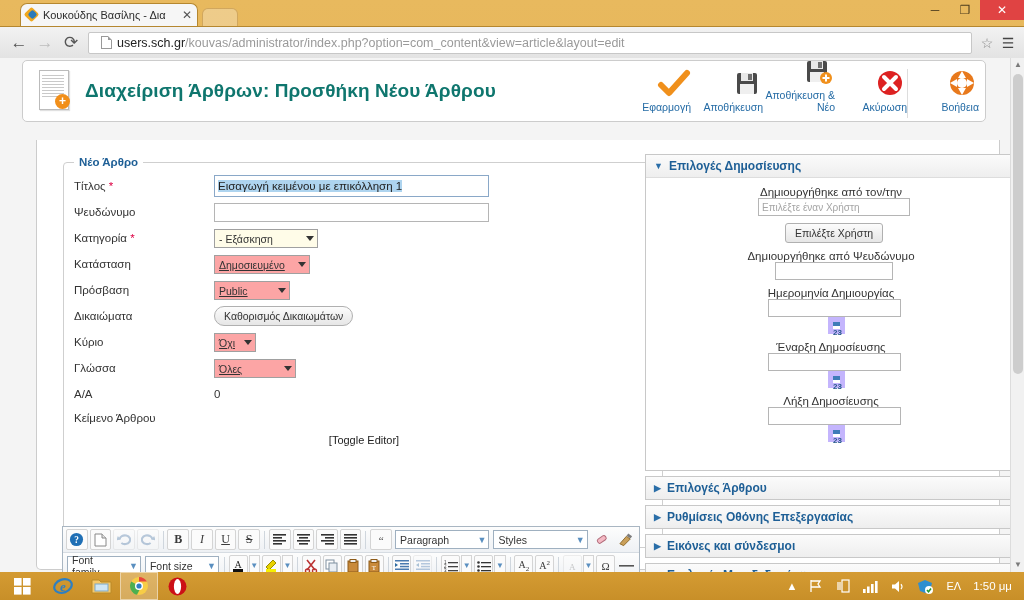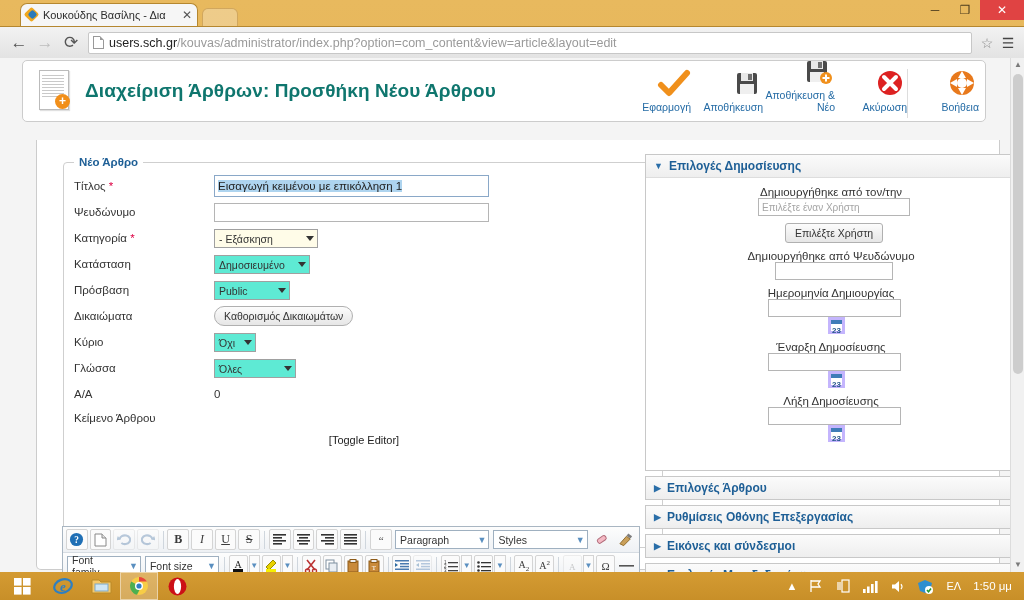--- a/index.html
+++ b/index.html
@@ -56,21 +56,21 @@
     background: linear-gradient(#f2f2f2,#e3e3e3);
     border-top: 1px solid #b5872f;
     display: flex; align-items: center; padding: 0 6px;
   }
   .navicon { width: 26px; height: 26px; display:flex; align-items:center; justify-content:center;
      color:#555; font-size: 17px; }
   .navicon.fwd { color: #bdbdbd; }
   .omnibox {
     flex: 1 1 auto; height: 22px; margin: 0 4px;
     background: #fff; border: 1px solid #c7c7c7; border-radius: 2px;
-    display: flex; align-items: center; padding: 0 4px;
+    display: flex; align-items: center; padding: 0 12px;
     font-size: 12.5px; color: #9a9a9a;
   }
   .omni-doc { width: 11px; height: 13px; border:1px solid #999; background:#fff;
      margin-right: 5px; flex:0 0 11px; position: relative;}
   .omni-doc:after{content:"";position:absolute;right:-1px;top:-1px;border-width:0 4px 4px 0;
      border-style:solid;border-color:#fff #fff #999 #999;}
   .omni-strong { color: #222; }
   .star { width: 22px; text-align:center; color:#8a8a8a; font-size: 14px;}
   .menu3 { width: 20px; text-align:center; color:#444; font-size:14px; line-height:1;}
   
@@ -114,21 +114,21 @@
   fieldset.nf > legend { font-size: 11.5px; color: #1e5f96; font-weight: bold; padding: 0 5px; }
   .frow { display: flex; align-items: center; height: 24px; margin-bottom: 2px; }
   .flabel { width: 140px; font-size: 11.5px; color: #333; }
   .req { color: #d04; }
   .txtin { height: 19px; border: 1px solid #b5b5b5; background: #fff; font-size: 11.5px;
      padding: 0 3px; color: #222; line-height: 18px; }
   .txtin.title { width: 275px; height: 22px; line-height: 21px; border-color:#8aa8c8;}
   .sel { height: 19px; border: 1px solid #a0a0a0; background: #fffce8;
      font-size: 10.5px; padding: 0 14px 0 4px; color: #333; line-height: 18px;
      position: relative; display:inline-block; }
-  .sel.white { background: #5eead4; }
+  .sel.white { background: #fca5a5; text-decoration: underline; }
   .sel .arrow { position: absolute; right: 3px; top: 6px;
      border-left:4px solid transparent; border-right:4px solid transparent; border-top:5px solid #333;}
   .btn3d { font-size: 10.5px; padding: 3px 9px; border: 1px solid #b0b0b0; border-radius: 10px;
      background: linear-gradient(#fcfcfc,#e6e6e6); color: #333; }
   .sel-text { background: #aed4ef; }
   .plain { font-size: 11.5px; color: #333; }
   .kaimeno { font-size: 11.5px; color: #333; margin: 6px 0 0 0; }
   .toggle { font-size: 11px; color: #222; margin: 10px 0 4px 2px; text-align: center; }
   
   .editor { position: absolute; left: 62px; top: 468px; width: 578px; border:1px solid #a9b6c2;
@@ -152,21 +152,21 @@
   .slider-head { background: linear-gradient(#fbfbfb,#eeeeee); border-bottom: 1px solid #ddd;
      padding: 4px 8px; font-size: 12px; color: #1e5f96; font-weight: bold; display:flex; align-items:center;}
   .slider-head.closed { border-bottom: none; }
   .tri { margin-right: 6px; color: #2a6ea8; font-size: 9px; }
   .slider-body { padding: 8px 10px 12px 10px; }
   .prow { display: flex; align-items: center; margin-bottom: 7px; flex-direction: column; }
   .plabel { font-size: 11.5px; color: #333; margin-right: 6px; }
   .pin { height: 18px; border: 1px solid #b5b5b5; background:#fff; font-size: 10px;
      color:#a5a5a5; padding: 0 3px; line-height: 17px;}
   .cal { width: 17px; height: 17px; margin-left: 5px; background: #fff;
-     border: 3px solid #c4b5fd; font-size: 8px; color: #26578c; text-align:center;
+     border: 5px solid #c4b5fd; font-size: 8px; color: #26578c; text-align:center;
      line-height: 12px; font-weight: bold; position: relative; padding-top: 5px;}
   .cal:before { content:""; position:absolute; left:0; top:0; right:0; height:4px; background:#3f7cb8;}
   
   .vscroll { position: absolute; right: 0; top: 58px; width: 14px; height: 514px;
      background: #f1f1f1; border-left: 1px solid #dcdcdc; }
   .vthumb { position: absolute; left: 2px; top: 16px; width: 10px; height: 300px;
      background: #cdcdcd; border-radius: 5px; }
   .vs-up, .vs-dn { position:absolute; left:0; width:14px; height:14px; color:#7a7a7a;
      font-size: 8px; text-align:center; line-height:14px;}
   .vs-up { top: 0; } .vs-dn { bottom: 0; }

